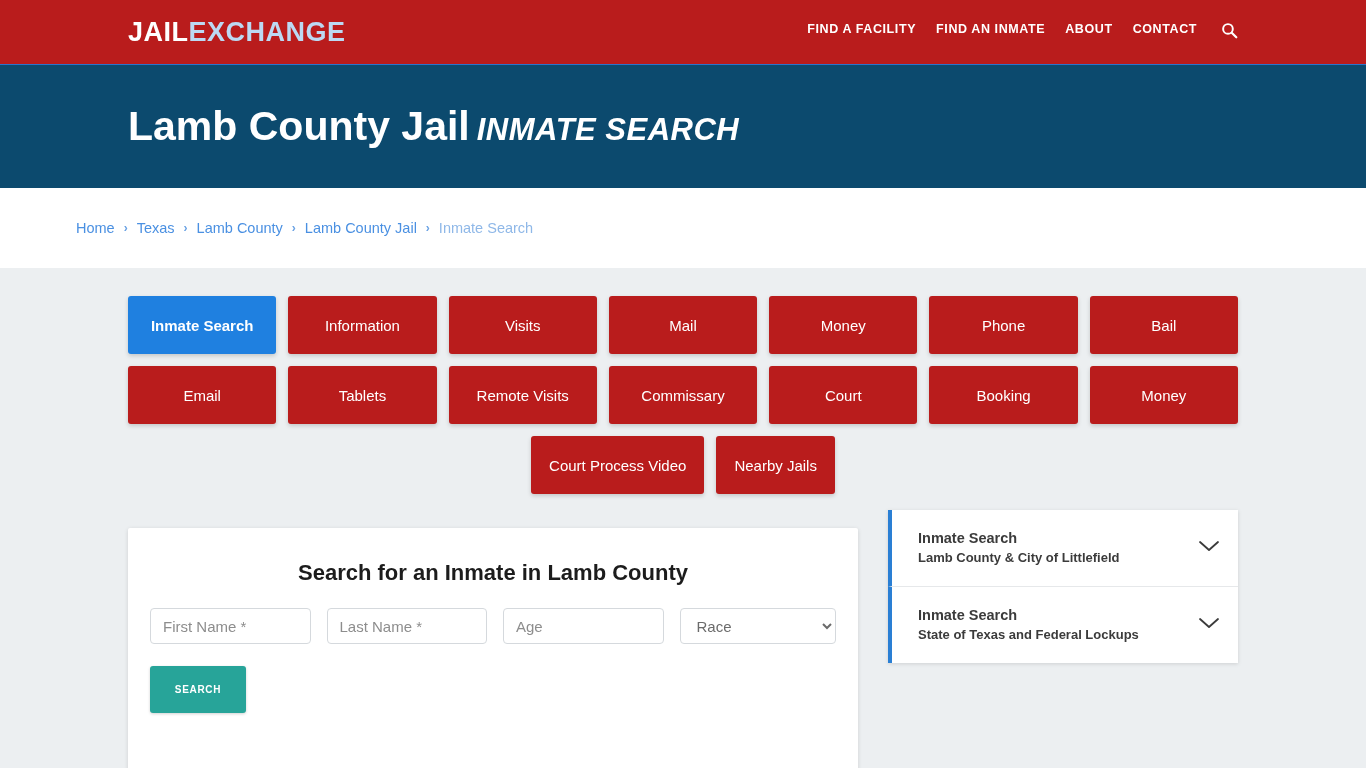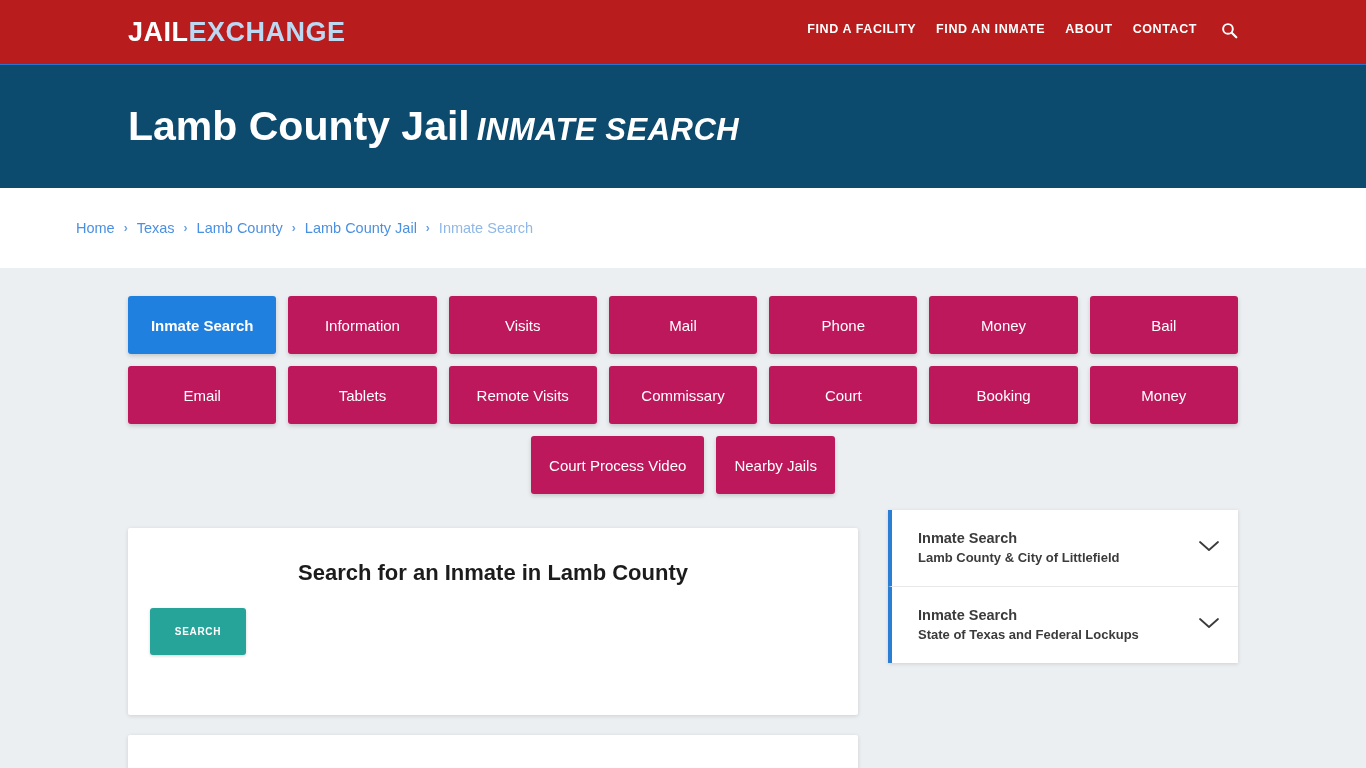--- a/index.html
+++ b/index.html
@@ -121,21 +121,21 @@
   .tabs-row {
     display: flex;
     gap: 12px;
     margin-bottom: 12px;
     justify-content: center;
   }
   .tabs-row.seven > .tab-btn { flex: 1 1 0; }
   .tabs-row.center { justify-content: center; }
   .tab-btn {
     height: 58px;
-    background: #be185d;
+    background: #b91c1c;
     color: #ffffff;
     border: none;
     border-radius: 3px;
     font-size: 15px;
     font-family: "Liberation Sans", sans-serif;
     display: flex;
     align-items: center;
     justify-content: center;
     cursor: pointer;
     box-shadow: 0 2px 4px rgba(0,0,0,0.17);
@@ -289,22 +289,22 @@
 </div>
 
 <main class="page-body">
 
   <div class="tabs-wrap">
     <div class="tabs-row seven">
       <button class="tab-btn active">Inmate Search</button>
       <button class="tab-btn">Information</button>
       <button class="tab-btn">Visits</button>
       <button class="tab-btn">Mail</button>
+      <button class="tab-btn">Money</button>
       <button class="tab-btn">Phone</button>
-      <button class="tab-btn">Money</button>
       <button class="tab-btn">Bail</button>
     </div>
     <div class="tabs-row seven">
       <button class="tab-btn">Email</button>
       <button class="tab-btn">Tablets</button>
       <button class="tab-btn">Remote Visits</button>
       <button class="tab-btn">Commissary</button>
       <button class="tab-btn">Court</button>
       <button class="tab-btn">Booking</button>
       <button class="tab-btn">Money</button>
@@ -313,20 +313,28 @@
       <button class="tab-btn">Court Process Video</button>
       <button class="tab-btn">Nearby Jails</button>
     </div>
   </div>
 
   <div class="columns">
 
     <div class="col-left">
       <section class="card search-card">
         <h2 class="card-title">Search for an Inmate in Lamb County</h2>
+        <div class="form-row">
+          <input class="field" type="text" placeholder="First Name *" style="">
+          <input class="field" type="text" placeholder="Last Name *" style="">
+          <input class="field" type="text" placeholder="Age" style="">
+          <select class="field">
+            <option>Race</option>
+          </select>
+        </div>
         <button class="search-submit">SEARCH</button>
       </section>
 
       <section class="card below-card"></section>
     </div>
 
     <aside class="col-right">
       <div class="accordion">
 
         <div class="acc-item">

